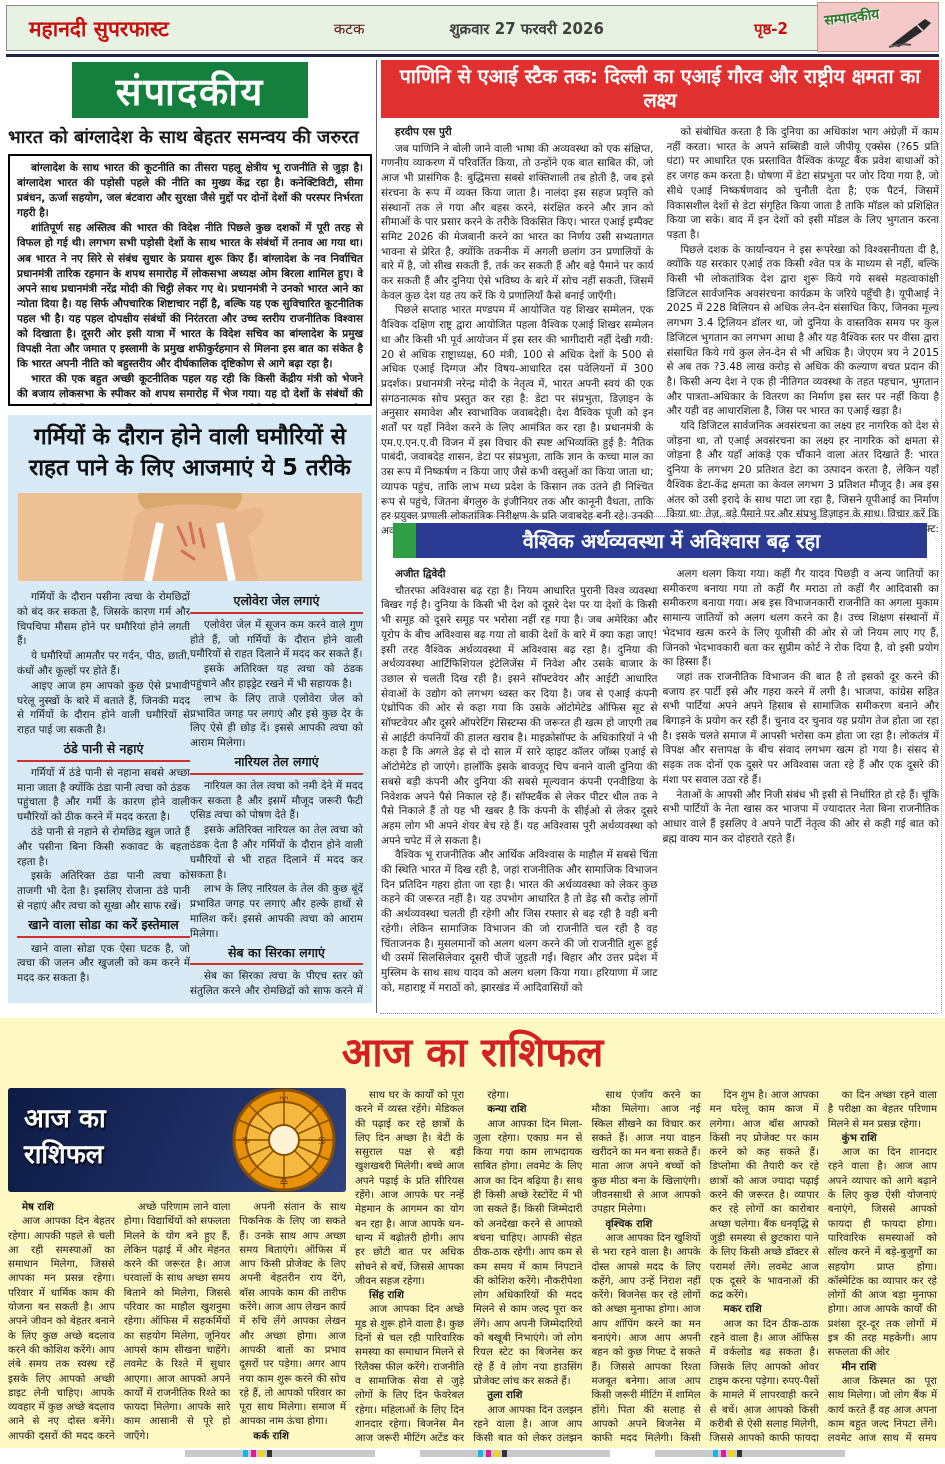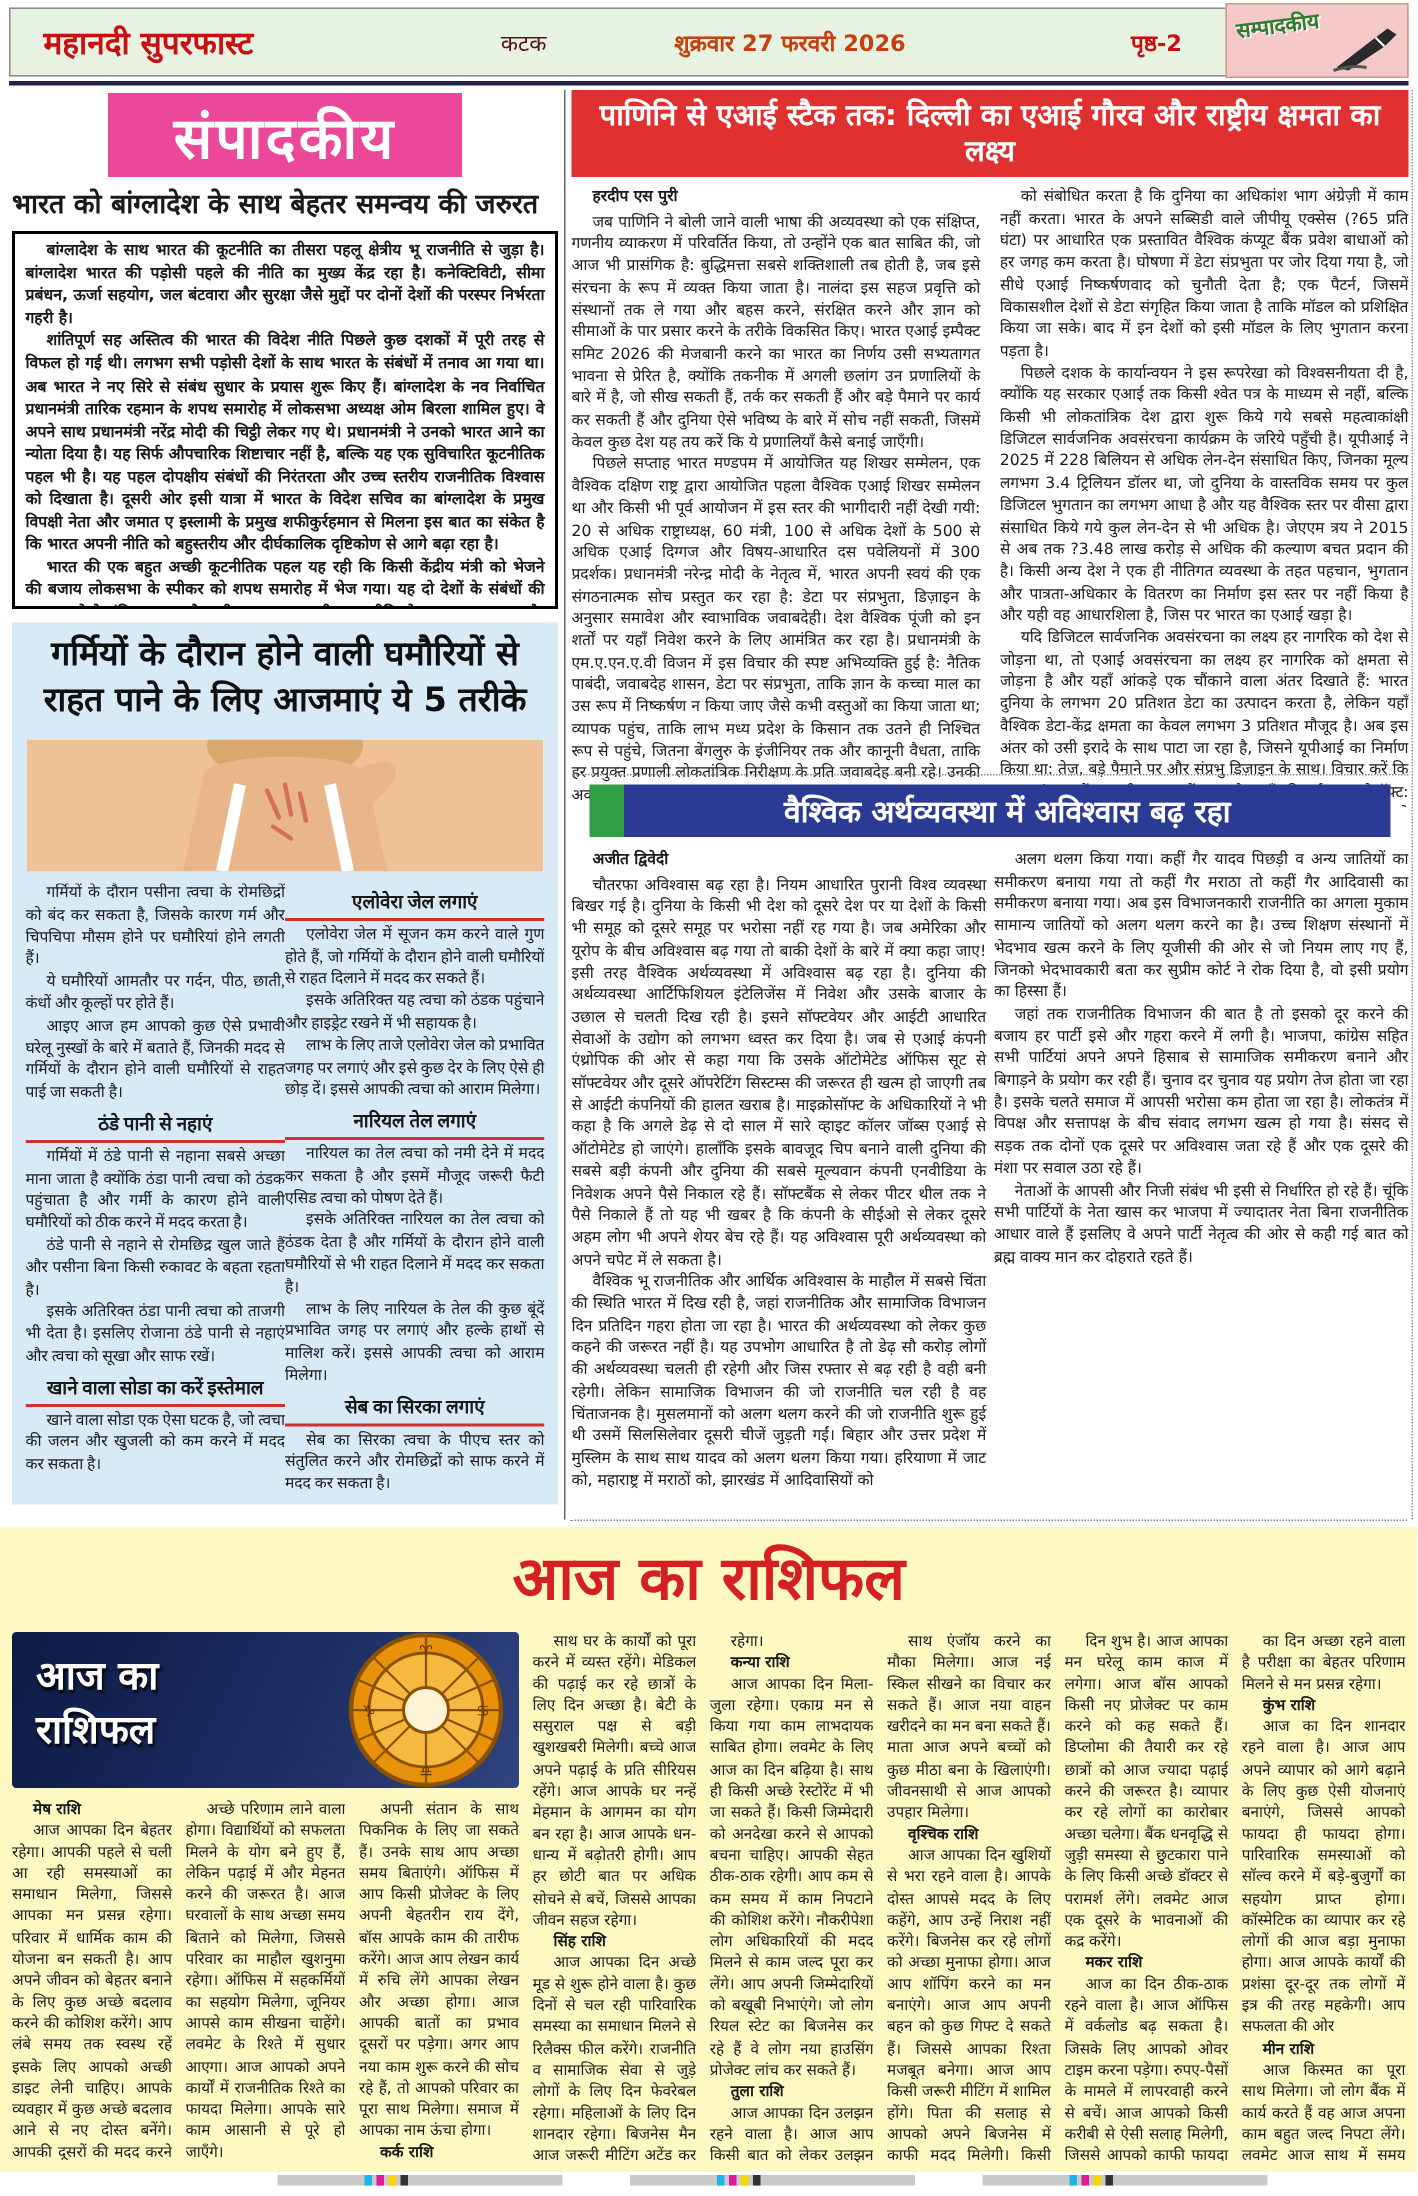--- a/index.html
+++ b/index.html
@@ -3,44 +3,44 @@
 <meta charset="utf-8">
 <style>
   html,body{margin:0;padding:0;background:#fff;}
   #page{position:relative;width:945px;height:1464px;background:#fff;overflow:hidden;
         font-family:"DejaVu Sans","Liberation Sans",sans-serif;color:#1a1a1a;}
   
   .masthead{position:absolute;left:6px;top:5px;width:933px;height:46px;background:#e7f2e3;
             border:1px solid #8a8a8a;box-sizing:border-box;display:flex;align-items:center;}
   .paper-name{color:#c81010;font-size:21px;font-weight:bold;margin-left:22px;white-space:nowrap;}
   .city{margin-left:165px;font-size:15px;font-weight:normal;color:#5a1212;}
-  .dateline{margin-left:85px;font-size:15px;font-weight:bold;color:#c2410c;white-space:nowrap;}
+  .dateline{margin-left:85px;font-size:15px;font-weight:bold;color:#404040;white-space:nowrap;}
   .page-no{margin-left:auto;margin-right:150px;font-size:15px;font-weight:bold;color:#c81010;}
   .corner{position:absolute;right:6px;top:2px;width:122px;height:50px;background:#f5c9c9;
           border:1px solid #c98;box-sizing:border-box;overflow:hidden;}
   .corner-label{position:absolute;left:6px;top:4px;color:#2e7d2e;font-weight:bold;font-size:14px;
                 transform:rotate(-7deg);text-shadow:1px 1px 0 #fff;}
   .corner svg{position:absolute;right:3px;bottom:2px;}
   .masthead-rule{position:absolute;left:6px;top:54px;width:933px;border-top:3px solid #20224a;}
   
   .para{margin:0;text-indent:14px;}
   .byline{font-weight:bold;text-indent:14px;margin:0 0 2px 0;}
   
   .left-col{position:absolute;left:8px;top:62px;width:364px;}
-  .edit-banner{width:236px;height:56px;margin:0 auto;background:#ec4899;color:#fff;
+  .edit-banner{width:236px;height:56px;margin:0 auto;background:#15803d;color:#fff;
                display:flex;align-items:center;justify-content:center;
                font-size:38px;font-weight:bold;letter-spacing:2px;}
   .edit-headline{font-size:18px;font-weight:bold;text-align:left;margin:7px 0 5px 0;line-height:24px;}
   .edit-body{border:2px solid #000000;padding:4px 7px;box-sizing:border-box;height:252px;overflow:hidden;
              font-size:10.5px;line-height:15.1px;text-align:justify;font-weight:bold;}
   .remedy{margin-top:9px;background:#d7eaf6;height:588px;box-sizing:border-box;overflow:hidden;}
   .remedy-headline{font-size:22.5px;font-weight:bold;text-align:center;line-height:31px;
                    padding:6px 14px 2px 14px;color:#101010;}
   .remedy-photo{height:88px;margin:8px 10px 8px 10px;overflow:hidden;}
-  .remedy-cols{display:flex;gap:0;padding:0 9px;font-family:Liberation Serif, serif;}
+  .remedy-cols{display:flex;gap:0;padding:0 9px;}
   .remedy-col{flex:1;height:408px;overflow:hidden;font-size:10.4px;line-height:14.8px;text-align:justify;}
   .sub-head{font-weight:bold;font-size:12.5px;text-align:center;margin:5px 0 3px 0;
             border-bottom:2px solid #d03030;padding-bottom:3px;text-indent:0;}
   
   .vdiv{position:absolute;left:376px;top:60px;height:953px;border-left:1.5px solid #666;}
   .rdot{position:absolute;left:941px;top:60px;height:953px;border-left:1px dotted #999;}
   .hdot{position:absolute;left:380px;top:1013px;width:558px;border-top:1px dotted #888;}
   
   .ai{position:absolute;left:381px;top:60px;width:558px;}
   .ai-banner{background:#e03030;color:#fff;font-weight:bold;font-size:19.5px;text-align:center;

